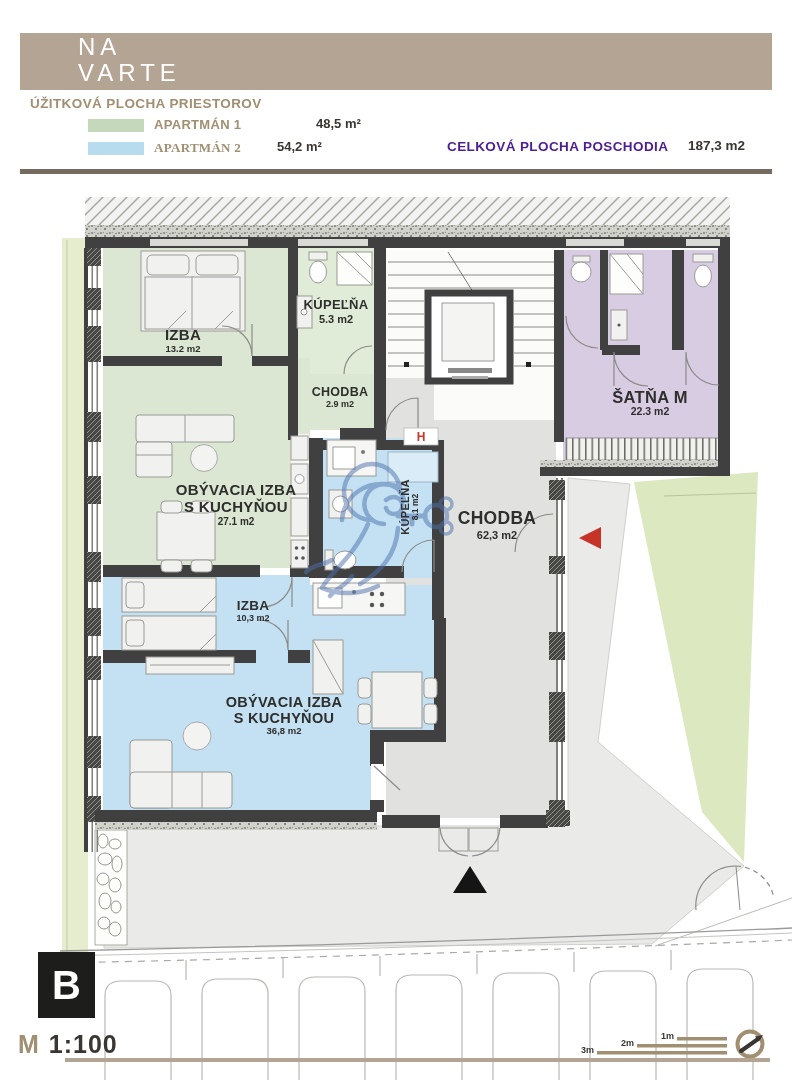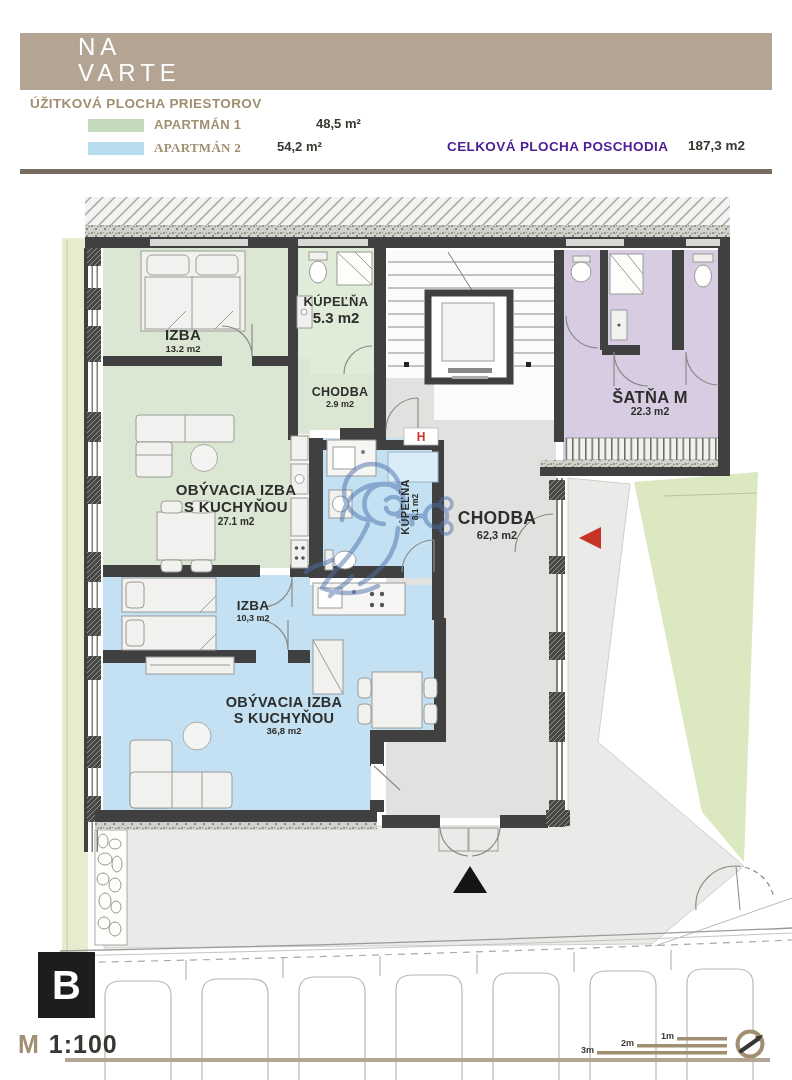--- a/index.html
+++ b/index.html
@@ -386,21 +386,21 @@
   <div class="abs lg-total-l">CELKOVÁ PLOCHA POSCHODIA</div>
   <div class="abs lg-total-v">187,3 m2</div>
   <div class="abs divider"></div>
 
   <div class="lbl" style="left:183px;top:341px;">
     <span class="nm" style="font-size:15px;">IZBA</span>
     <span class="ar" style="font-size:9.5px;">13.2 m2</span>
   </div>
   <div class="lbl" style="left:336px;top:311px;">
     <span class="nm" style="font-size:13px;">KÚPEĽŇA</span>
-    <span class="ar" style="font-size:15px;">5.3 m2</span>
+    <span class="ar" style="font-size:11px;">5.3 m2</span>
   </div>
   <div class="lbl" style="left:340px;top:397px;">
     <span class="nm" style="font-size:12.5px;">CHODBA</span>
     <span class="ar" style="font-size:9px;">2.9 m2</span>
   </div>
   <div class="lbl" style="left:236px;top:504px;">
     <span class="nm" style="font-size:15px;">OBÝVACIA IZBA</span>
     <span class="nm" style="font-size:15px;">S KUCHYŇOU</span>
     <span class="ar" style="font-size:10px;">27.1 m2</span>
   </div>

